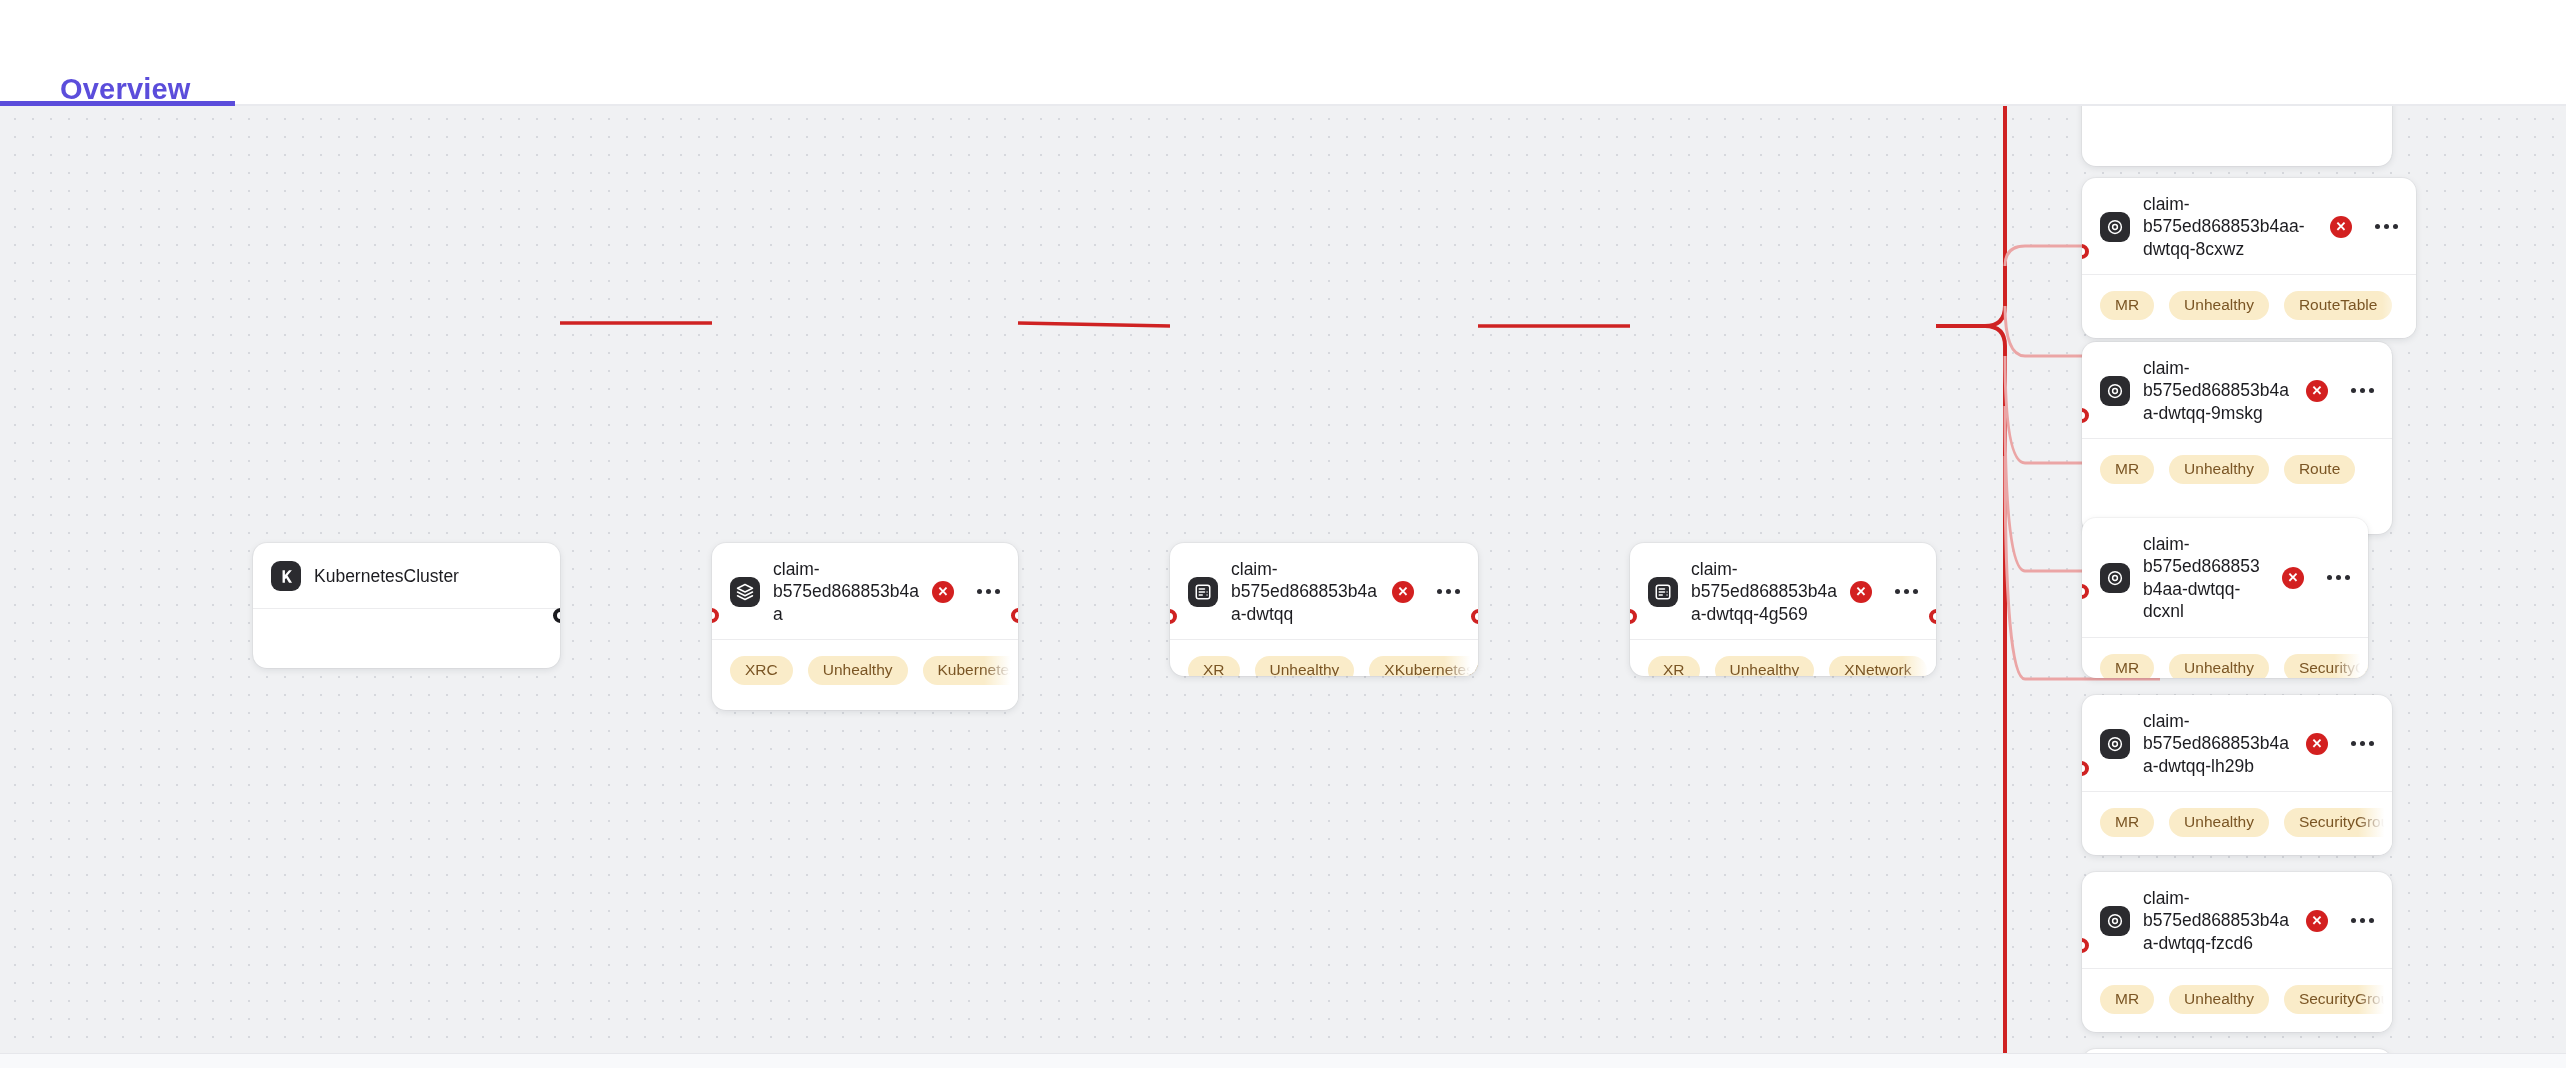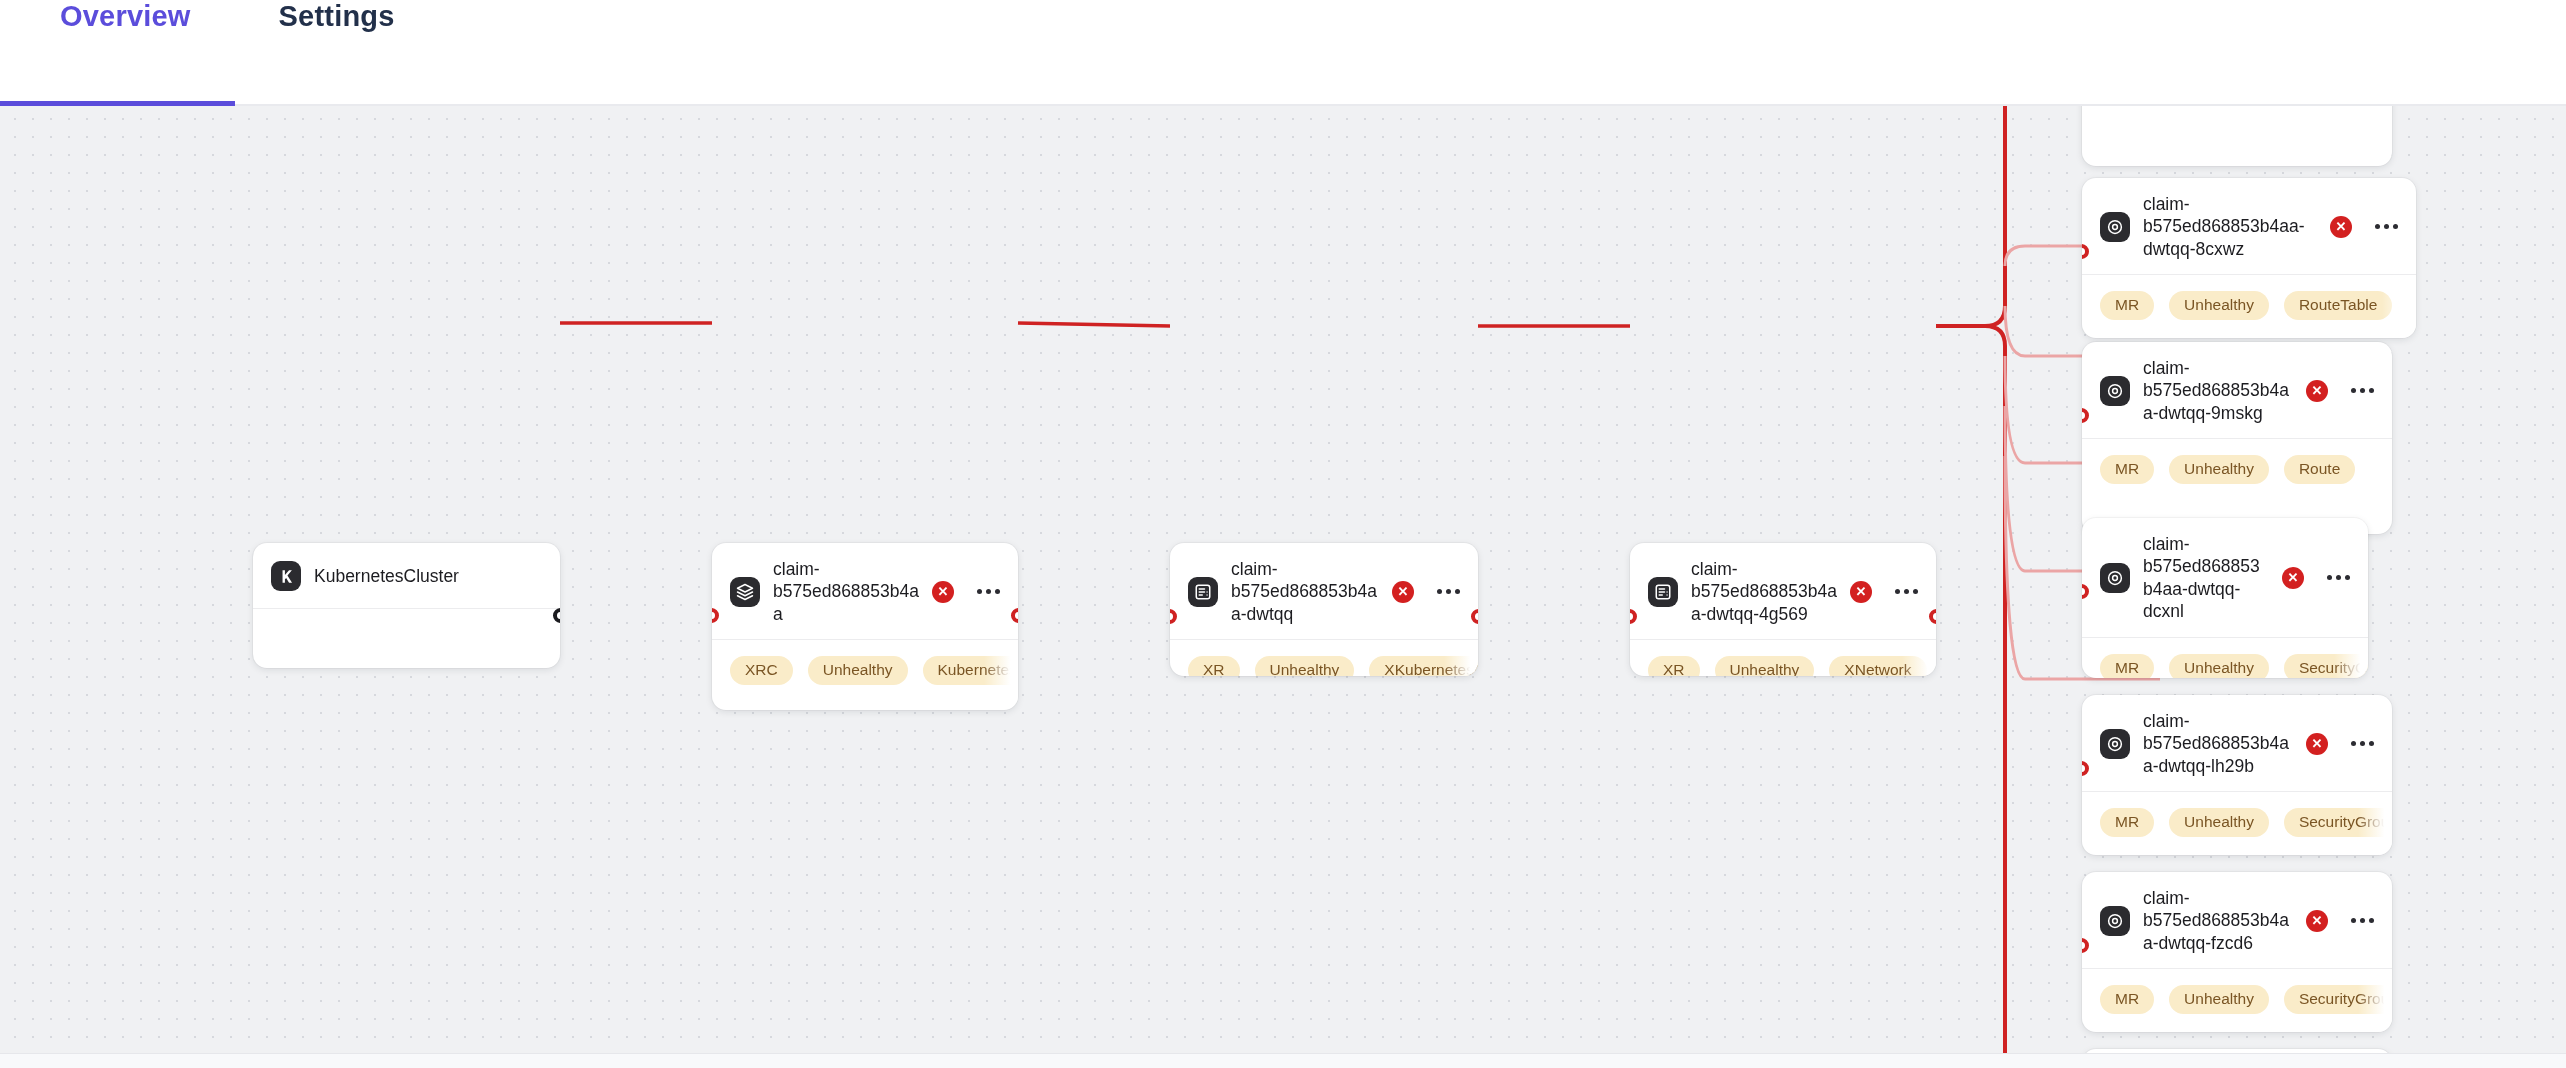--- a/index.html
+++ b/index.html
@@ -14,21 +14,21 @@
   .tabbar {
     position: absolute; left: 0; top: 0;
     width: 2566px; height: 106px;
     background: #ffffff;
     border-bottom: 2px solid #e9eaee;
     display: flex; align-items: flex-start;
   }
   .tab {
     position: relative;
     height: 106px;
-    display: flex; align-items: flex-start;
+    display: flex; align-items: flex-end;
     padding: 0 44px;
     font-size: 29px;
     font-weight: bold;
     letter-spacing: .2px;
     color: #22304a;
     cursor: pointer;
     white-space: nowrap;
   }
   .tab:first-child { padding-left: 60px; }
   .tab.active { color: #5b4ddb; }
@@ -145,23 +145,20 @@
   .port.right { right: -8px; }
   .port.topshift { top: 66px; }
 </style>
 </head>
 <body>
 
 <div class="tabbar">
   <div class="tab active">
     <span>Overview</span>
   </div>
-  <div class="tab">
-    <span>Settings</span>
-  </div>
 </div>
 
 <div class="canvas" id="canvas">
 
   <svg class="edges" viewBox="0 0 2566 947" preserveAspectRatio="none">
 
     <path d="M 560 217 L 712 217" stroke="#cf2222" stroke-width="3.5" fill="none"></path>
 
     <path d="M 1018 217 L 1170 220" stroke="#cf2222" stroke-width="3.5" fill="none"></path>
 

